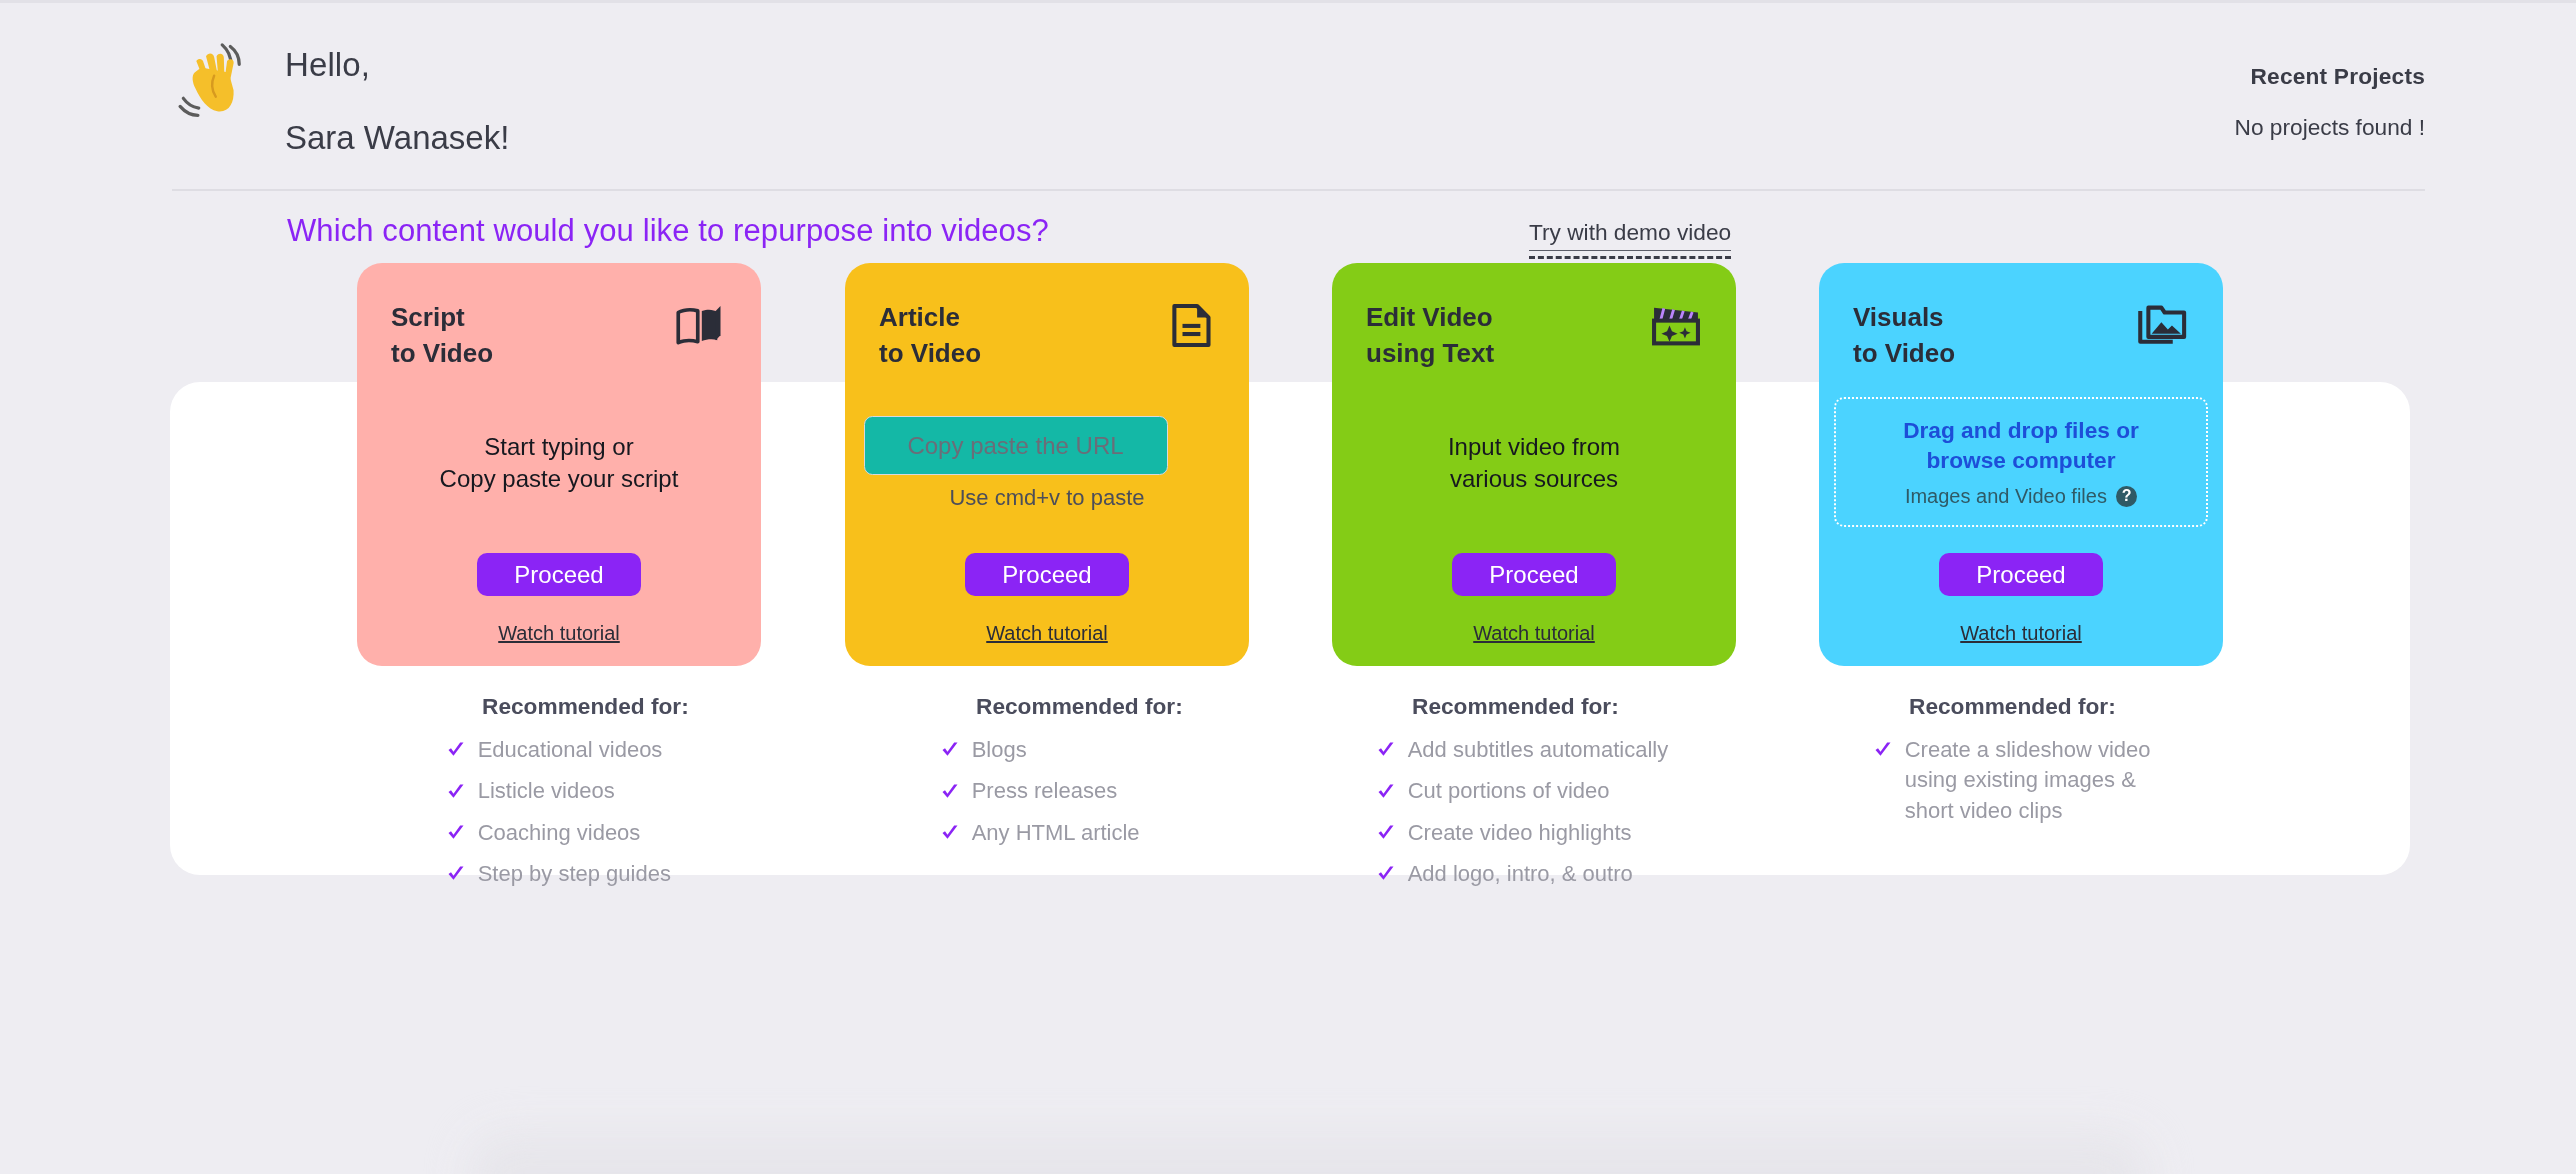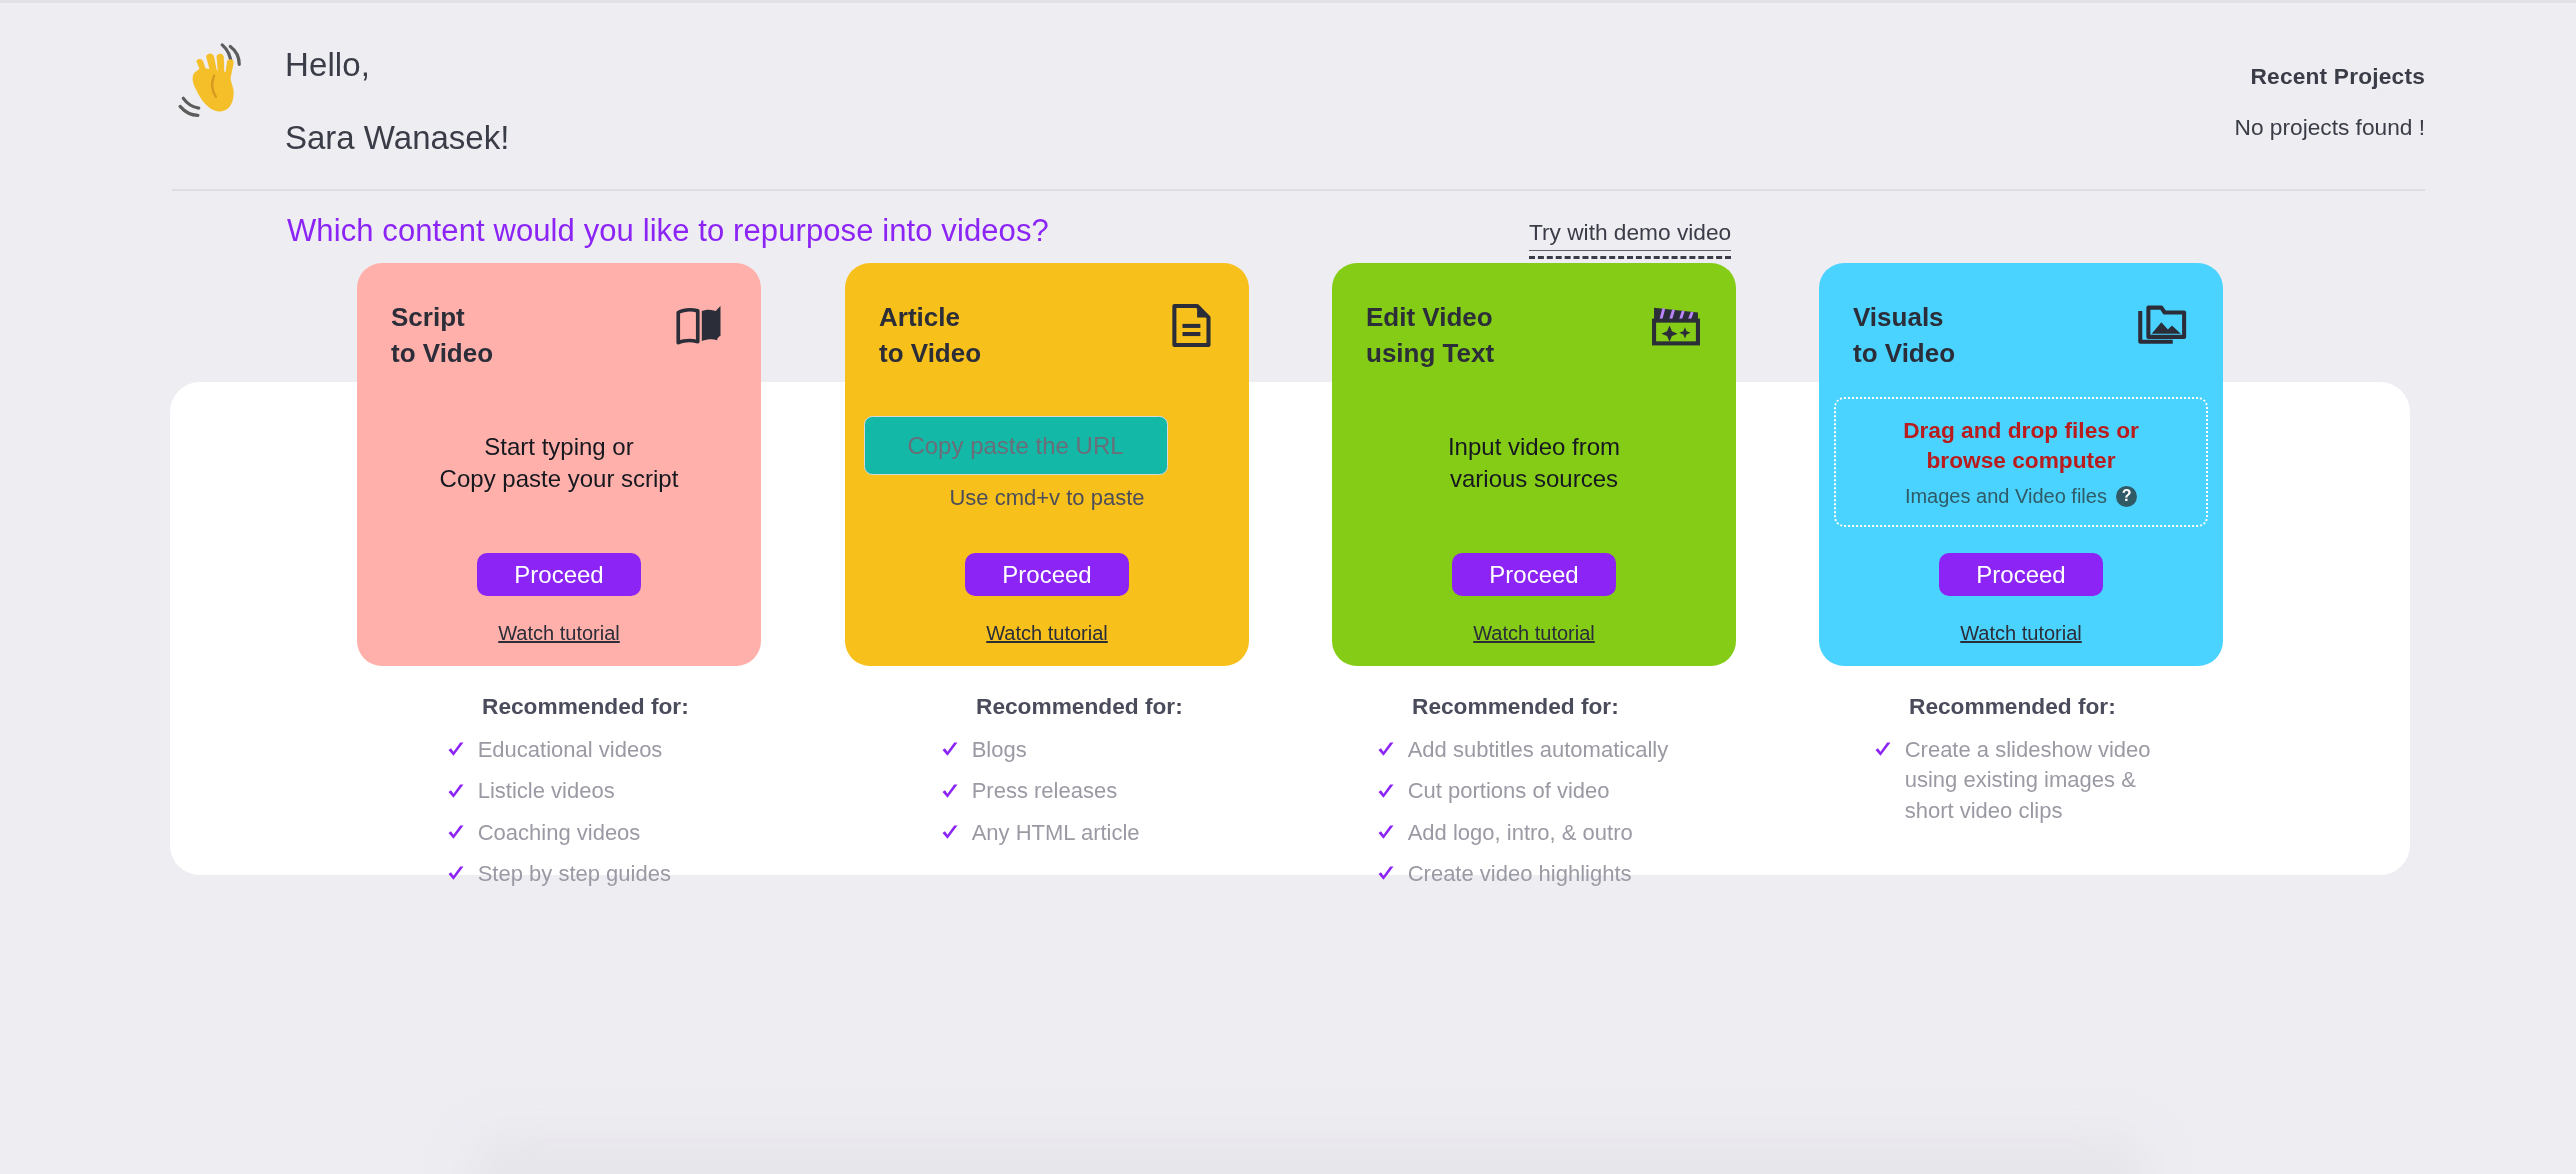--- a/index.html
+++ b/index.html
@@ -200,21 +200,21 @@
     height: 130px;
     border: 2.5px dotted #ffffff;
     border-radius: 10px;
     display: flex;
     flex-direction: column;
     align-items: center;
     justify-content: center;
   }
   .dropzone-main {
     font-size: 22.7px;
-    color: #b91c1c;
+    color: #1d4ed8;
     text-align: center;
     line-height: 1.28;
     font-weight: bold;
     white-space: pre-line;
   }
   .dropzone-sub {
     margin-top: 10px;
     font-size: 20px;
     color: #2f5a66;
     display: flex;
@@ -495,27 +495,27 @@
     <div class="rec-item">
       <svg class="check-icon" viewBox="0 0 24 24">
           <path d="M3 12 L9 19 L21 3 L17 3 L9 14 L6 10 Z" fill="#8b24f5"></path>
         </svg>
       <span class="rec-label">Cut portions of video</span>
     </div>
     <div class="rec-item">
       <svg class="check-icon" viewBox="0 0 24 24">
           <path d="M3 12 L9 19 L21 3 L17 3 L9 14 L6 10 Z" fill="#8b24f5"></path>
         </svg>
+      <span class="rec-label">Create video highlights</span>
+    </div>
+    <div class="rec-item">
+      <svg class="check-icon" viewBox="0 0 24 24">
+          <path d="M3 12 L9 19 L21 3 L17 3 L9 14 L6 10 Z" fill="#8b24f5"></path>
+        </svg>
       <span class="rec-label">Add logo, intro, &amp; outro</span>
-    </div>
-    <div class="rec-item">
-      <svg class="check-icon" viewBox="0 0 24 24">
-          <path d="M3 12 L9 19 L21 3 L17 3 L9 14 L6 10 Z" fill="#8b24f5"></path>
-        </svg>
-      <span class="rec-label">Create video highlights</span>
     </div>
   </div>
 
   <div class="rec-block rec-4">
     <div class="rec-title">Recommended for:</div>
     <div class="rec-item">
       <svg class="check-icon" viewBox="0 0 24 24">
           <path d="M3 12 L9 19 L21 3 L17 3 L9 14 L6 10 Z" fill="#8b24f5"></path>
         </svg>
       <span class="rec-label">Create a slideshow video

